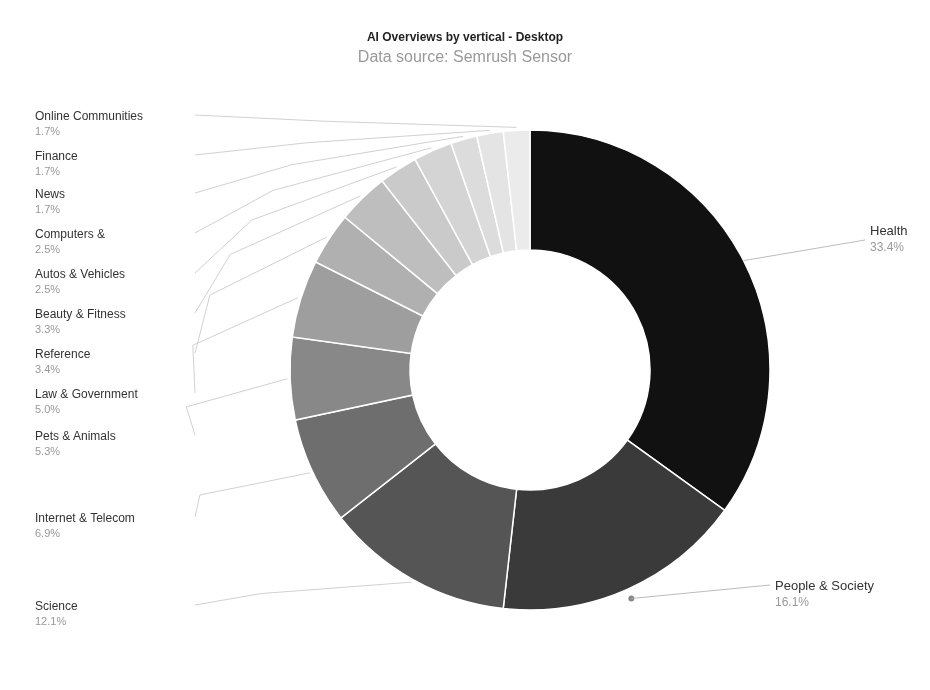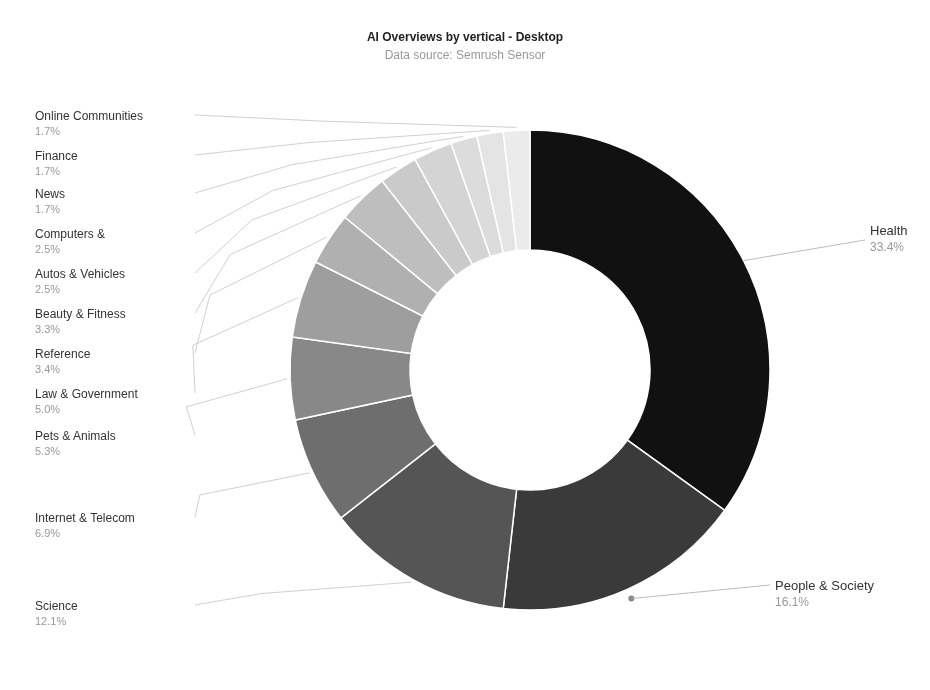--- a/index.html
+++ b/index.html
@@ -18,21 +18,21 @@
     }
     .chart-title {
       text-align: center;
       font-size: 12px;
       font-weight: bold;
       padding-top: 30px;
       color: #222;
     }
     .chart-subtitle {
       text-align: center;
-      font-size: 12px;
+      font-size: 16px;
       color: #999;
       margin-top: 4px;
     }
     svg {
       position: absolute;
       top: 0;
       left: 0;
     }
     .label-text {
       font-family: Arial, sans-serif;

